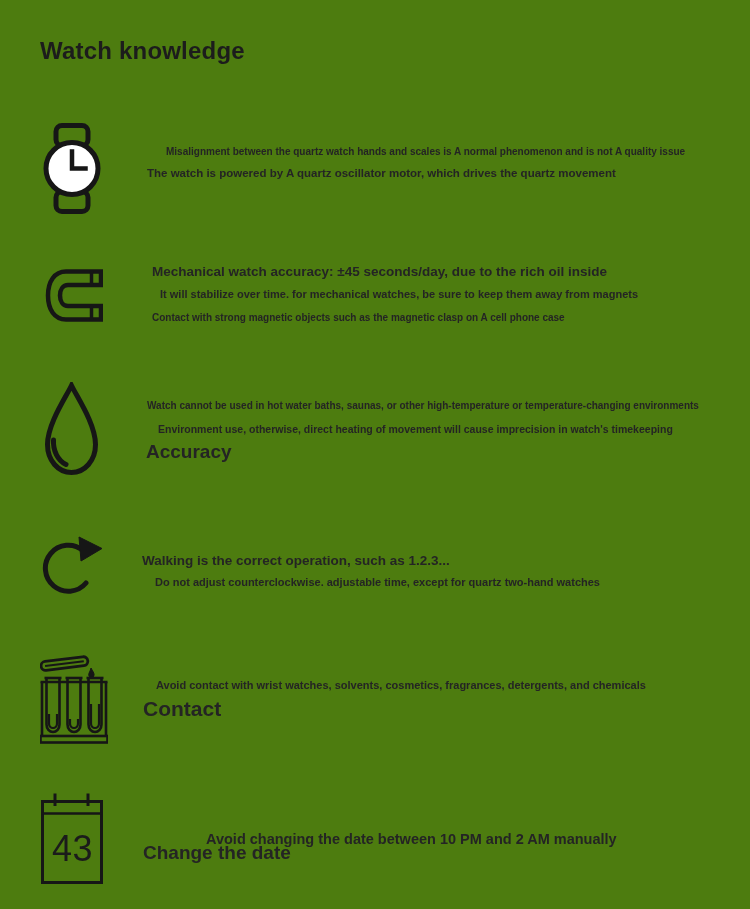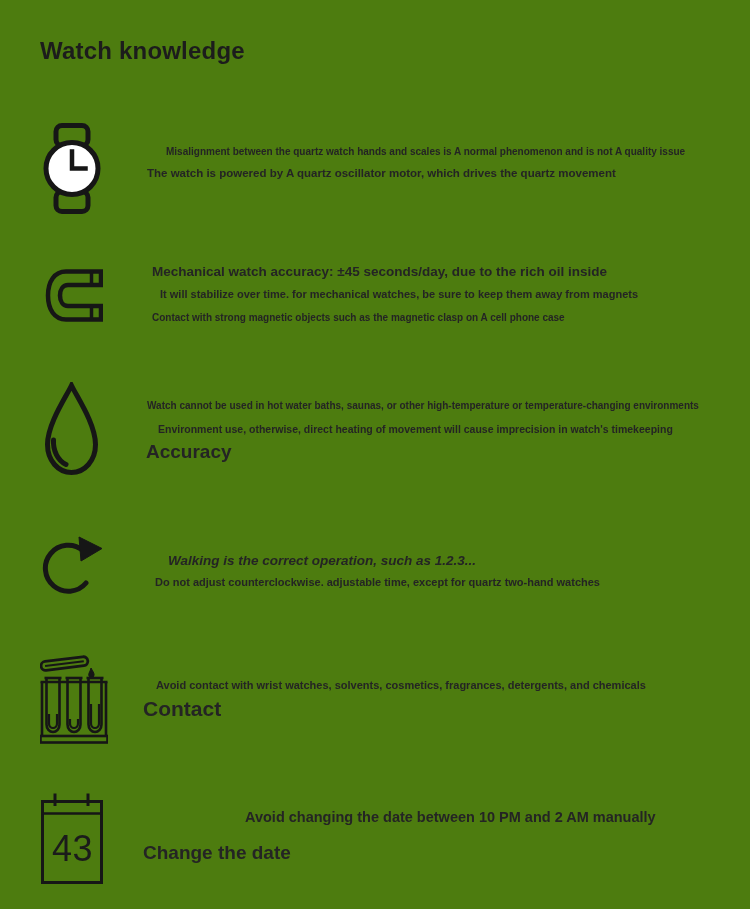--- a/index.html
+++ b/index.html
@@ -68,21 +68,21 @@
   <div class="ln" style="left:147px;top:401px;font-size:10px;">Watch cannot be used in hot water baths, saunas, or other high-temperature or temperature-changing environments</div>
   <div class="ln" style="left:158px;top:424px;font-size:10.5px;">Environment use, otherwise, direct heating of movement will cause imprecision in watch's timekeeping</div>
   <div class="ln" style="left:146px;top:442px;font-size:19px;">Accuracy</div>
 
   <div class="icon" style="left:42px;top:527px;">
     <svg width="62" height="74" viewBox="0 0 62 74" fill="none">
       <path d="M44 56 A 23 23 0 1 1 41 23.5" stroke-width="5" stroke-linecap="round"></path>
       <polygon points="37,10 60,21.5 39,34" fill="#161616" stroke="none"></polygon>
     </svg>
   </div>
-  <div class="ln" style="left:168px;top:554px;font-size:13.5px;font-style:italic;">Walking is the correct operation, such as 1.2.3...</div>
+  <div class="ln" style="left:142px;top:554px;font-size:13.5px;">Walking is the correct operation, such as 1.2.3...</div>
   <div class="ln" style="left:155px;top:577px;font-size:11px;">Do not adjust counterclockwise. adjustable time, except for quartz two-hand watches</div>
 
   <div class="icon" style="left:40px;top:652px;">
     <svg width="68" height="93" viewBox="0 0 68 93" fill="none">
       <g transform="rotate(-7 25 12)">
         <rect x="1" y="7" width="47" height="9" rx="4.5" stroke-width="2.8"></rect>
         <line x1="5" y1="11.5" x2="44" y2="11.5" stroke-width="2"></line>
       </g>
       <path d="M51 16 c 1.6 3.2 3.1 4.8 3.1 6.8 a 2.7 2.7 0 1 1 -5.4 0 c 0 -2 1.6 -3.6 2.3 -6.8 Z" fill="#161616" stroke="none"></path>
       <line x1="0.5" y1="30" x2="67.5" y2="30" stroke-width="2.6"></line>
@@ -105,16 +105,16 @@
 
   <div class="icon" style="left:41px;top:793px;">
     <svg width="62" height="91" viewBox="0 0 62 91" fill="none">
       <line x1="14" y1="0.5" x2="14" y2="13" stroke-width="3"></line>
       <line x1="47" y1="0.5" x2="47" y2="13" stroke-width="3"></line>
       <rect x="1.5" y="8.5" width="59" height="81" stroke-width="3"></rect>
       <line x1="1.5" y1="20.5" x2="60.5" y2="20.5" stroke-width="2.4"></line>
     </svg>
   </div>
   <div class="cal-day">43</div>
-  <div class="ln" style="left:206px;top:810px;font-size:14.5px;margin-left:39px;">Avoid changing the date between 10 PM and 2 AM manually</div>
+  <div class="ln" style="left:206px;top:832px;font-size:14.5px;">Avoid changing the date between 10 PM and 2 AM manually</div>
   <div class="ln" style="left:143px;top:843px;font-size:19px;">Change the date</div>
 
 </div>
 
 </body></html>

